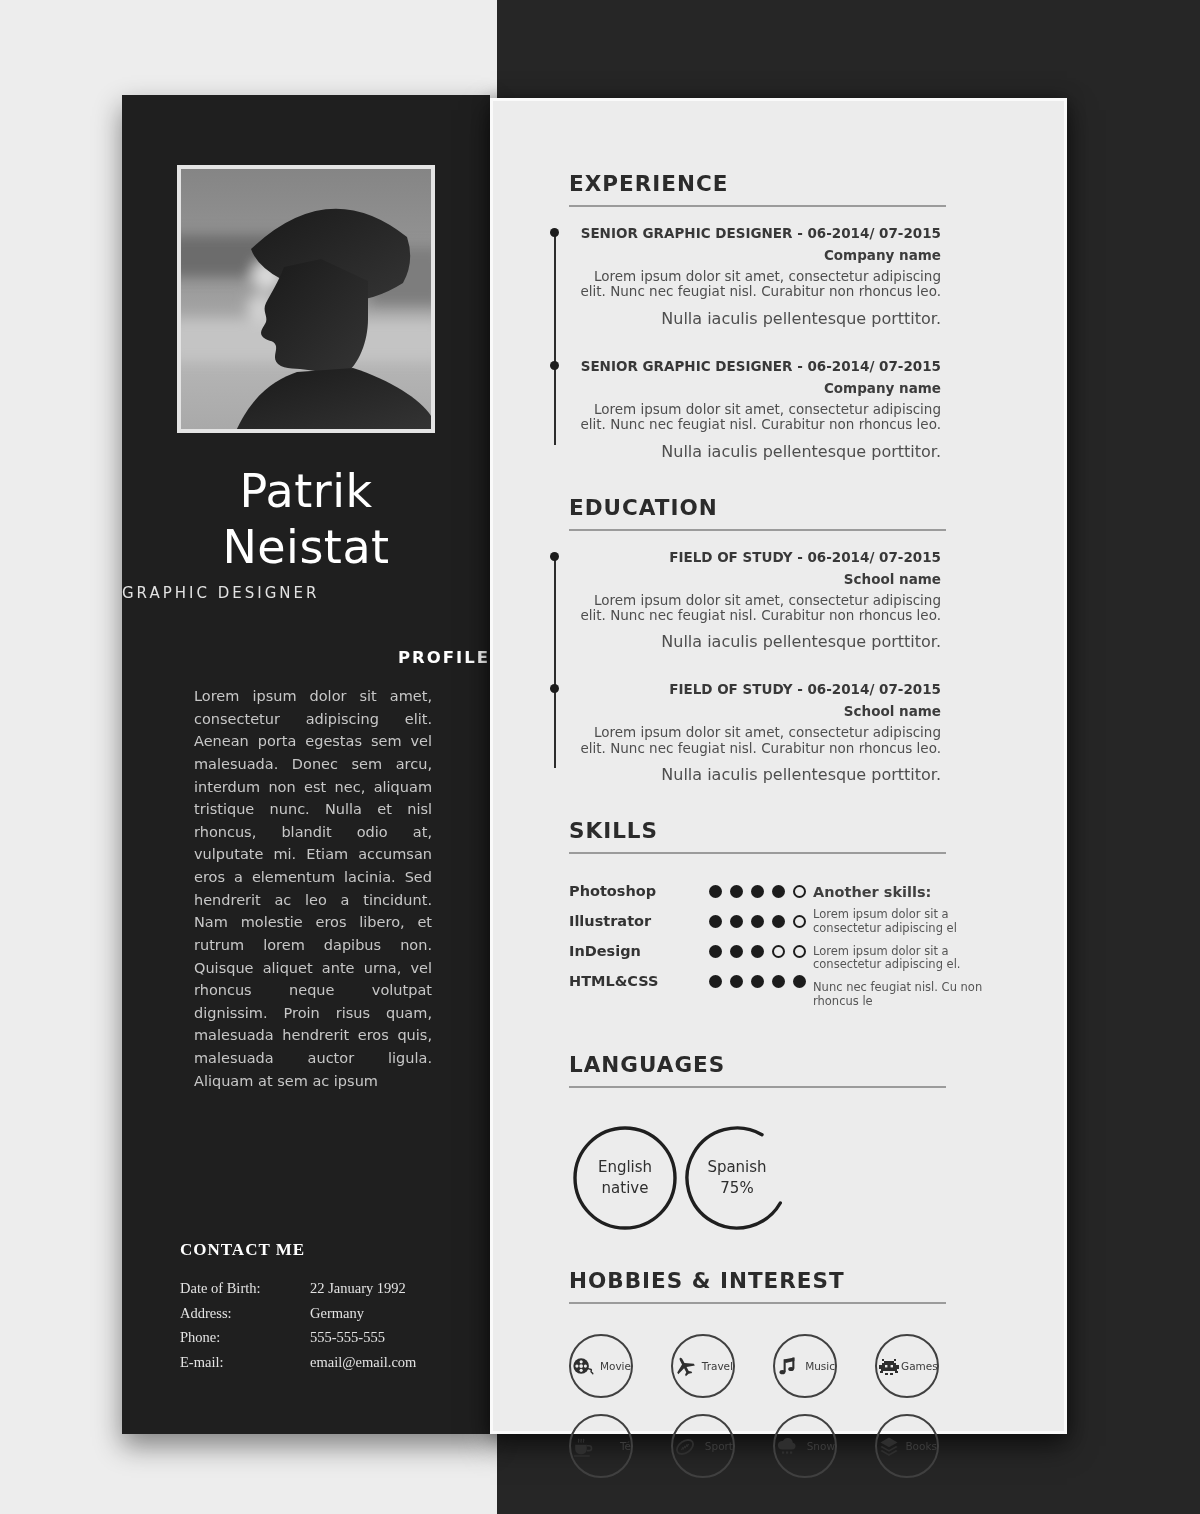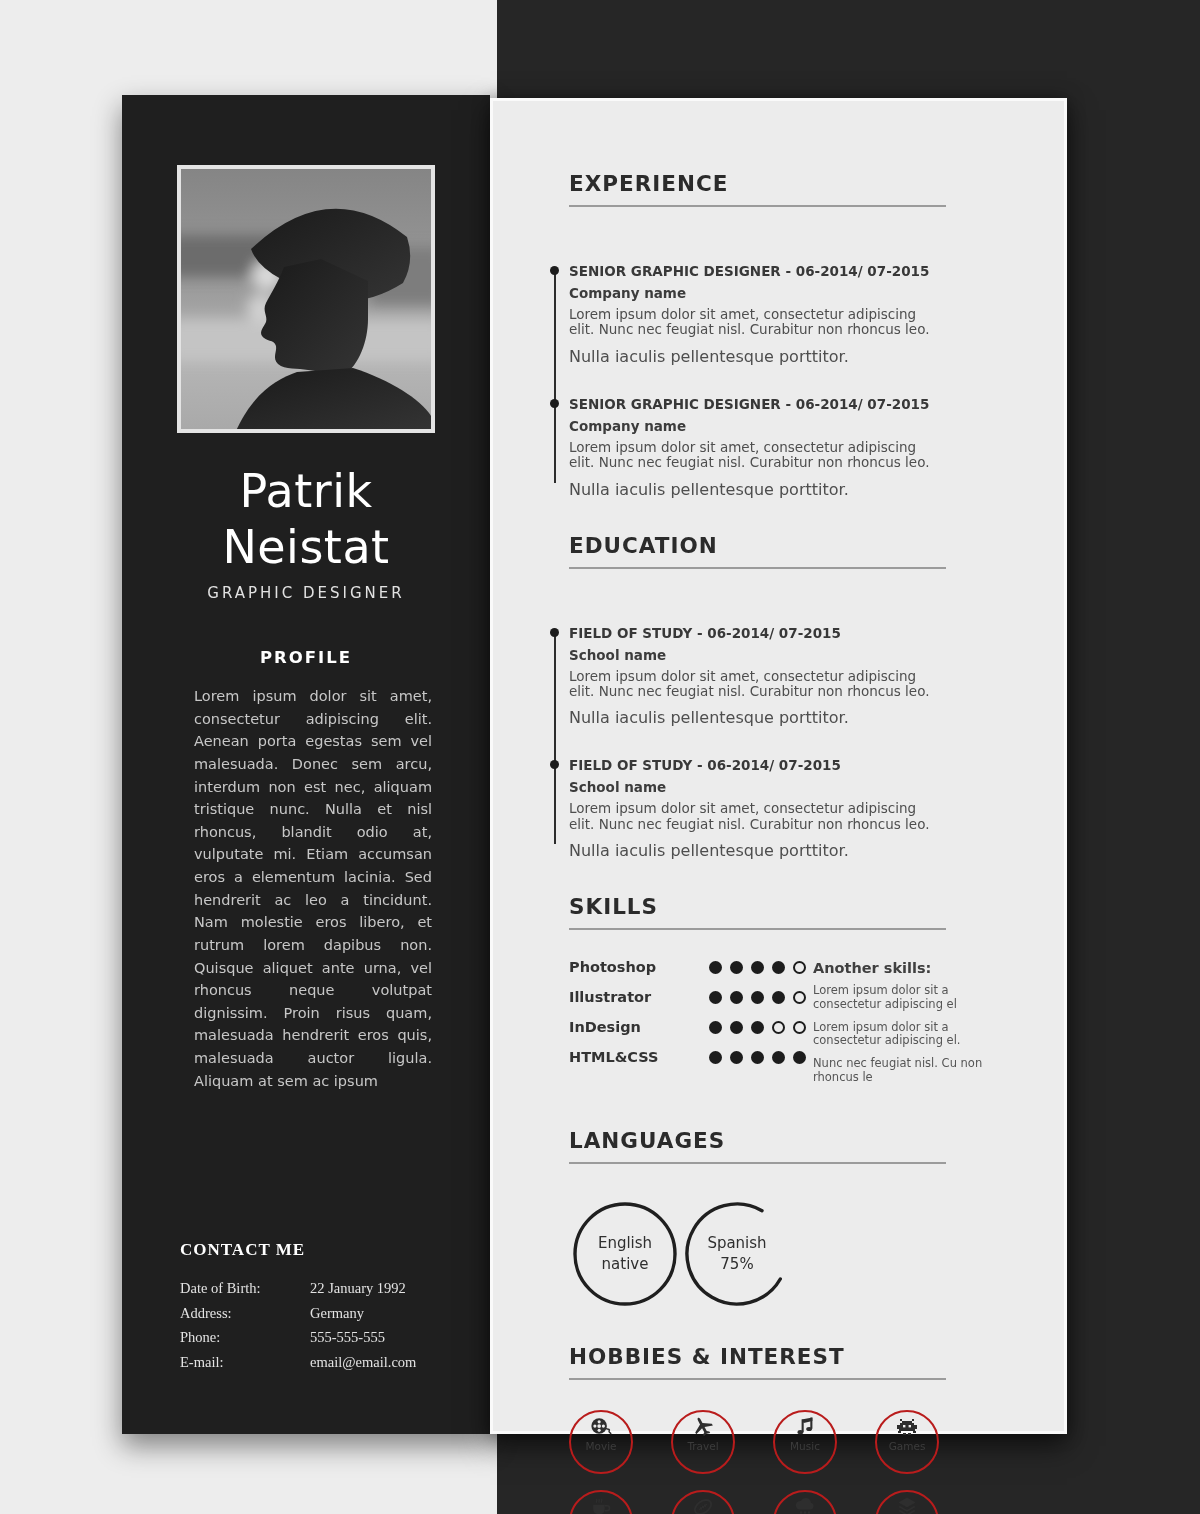--- a/index.html
+++ b/index.html
@@ -15,42 +15,42 @@
     box-sizing:border-box;
   }
   .photo{
     width:250px;height:260px;margin:70px auto 0;border:4px solid #e4e4e4;
     background:#9a9a9a;overflow:hidden;
   }
   .photo svg{display:block;width:100%;height:100%;}
   .name{margin:30px 0 0;text-align:center;font-size:46px;font-weight:500;
     line-height:1.22;color:#ffffff;letter-spacing:.5px;}
   .name span{display:block;}
-  .role{margin-top:9px;text-align:center;font-size:15px;letter-spacing:3px;color:#e2e2e2;}
-  .profile-title{margin-top:46px;text-align:center;font-size:16.5px;font-weight:700;
+  .role{margin-top:9px;text-align:left;font-size:15px;letter-spacing:3px;color:#e2e2e2;}
+  .profile-title{margin-top:46px;text-align:right;font-size:16.5px;font-weight:700;
     letter-spacing:2px;color:#ffffff;}
   .profile-body{margin:18px 58px 0 72px;font-size:14.5px;line-height:1.56;
     text-align:justify;color:#c7c7c7;}
   .contact{margin:148px 26px 7px 58px;font-family:Liberation Serif, serif;}
   .contact-title{font-size:17px;font-weight:700;letter-spacing:1px;color:#ffffff;margin:0 0 16px;}
   .contact-row{display:flex;font-size:14.5px;line-height:24.5px;color:#e3e3e3;}
   .contact-label{width:130px;flex:0 0 130px;}
   
   .light-card{
     position:absolute;left:490px;top:98px;width:577px;height:1336px;
     background:#ececec;border:3px solid #fafafa;box-sizing:border-box;
     box-shadow:0 12px 26px rgba(0,0,0,.55),0 0 16px rgba(0,0,0,.35);
     padding:70px 38px 0 76px;color:#2b2b2b;
   }
   .section{margin-bottom:34px;}
   .section-title{
     margin:0;font-size:21.5px;font-weight:700;letter-spacing:1px;color:#2b2b2b;
     width:377px;padding-bottom:9px;border-bottom:2px solid #9b9b9b;box-sizing:border-box;
   }
-  .entries{position:relative;margin-top:56px;}
+  .entries{position:relative;margin-top:18px;text-align:right;}
   .entries::before{content:'';position:absolute;left:-15px;top:9px;bottom:16px;width:1.5px;background:#2c2c2c;}
   .entry{position:relative;width:372px;margin-bottom:30px;}
   .entry-title{position:relative;margin:0;font-size:13.5px;font-weight:700;color:#383838;}
   .entry-title::before{content:'';position:absolute;left:-19px;top:3px;width:9px;height:9px;border-radius:50%;background:#1c1c1c;}
   .entry-sub{margin-top:6px;font-size:13.5px;font-weight:600;color:#3c3c3c;}
   .entry-body{margin:6px 0 0;font-size:13.5px;line-height:1.14;color:#4e4e4e;}
   .entry-note{margin:9px 0 0;font-size:16px;color:#4e4e4e;}
   
   .skills-body{display:flex;margin-top:30px;}
   .skills-left{width:244px;flex:0 0 244px;}
@@ -62,22 +62,22 @@
   .another h3{margin:0 0 8px;font-size:14.5px;font-weight:700;color:#404040;}
   .another p{margin:0 0 9px;width:188px;font-size:11.5px;line-height:1.2;color:#555;}
   
   .langs{display:flex;margin-top:34px;margin-bottom:4px;}
   .lang{position:relative;width:112px;height:112px;}
   .lang svg{position:absolute;inset:0;}
   .lang-text{position:absolute;inset:0;display:flex;flex-direction:column;align-items:center;
     justify-content:center;font-size:15px;color:#2f2f2f;line-height:1.4;text-align:center;}
   
   .hobby-grid{display:grid;grid-template-columns:repeat(4,64px);column-gap:38px;row-gap:16px;margin-top:30px;}
-  .hobby{width:64px;height:64px;border:2px solid #b91c1c;border-radius:50%;box-sizing:border-box;
-    display:flex;flex-direction:column;align-items:center;justify-content:flex-start;background:transparent;}
+  .hobby{width:64px;height:64px;border:2px solid #404040;border-radius:50%;box-sizing:border-box;
+    display:flex;align-items:center;justify-content:space-between;background:transparent;}
   .hobby-icon{width:24px;height:24px;margin-top:3px;}
   .hobby-icon svg{display:block;width:24px;height:24px;}
   .hobby-label{font-size:10.5px;color:#3c3c3c;margin-top:1px;}
 </style>
 </head>
 <body>
 
 <div class="canvas">
 
   <aside class="sidebar-card">

